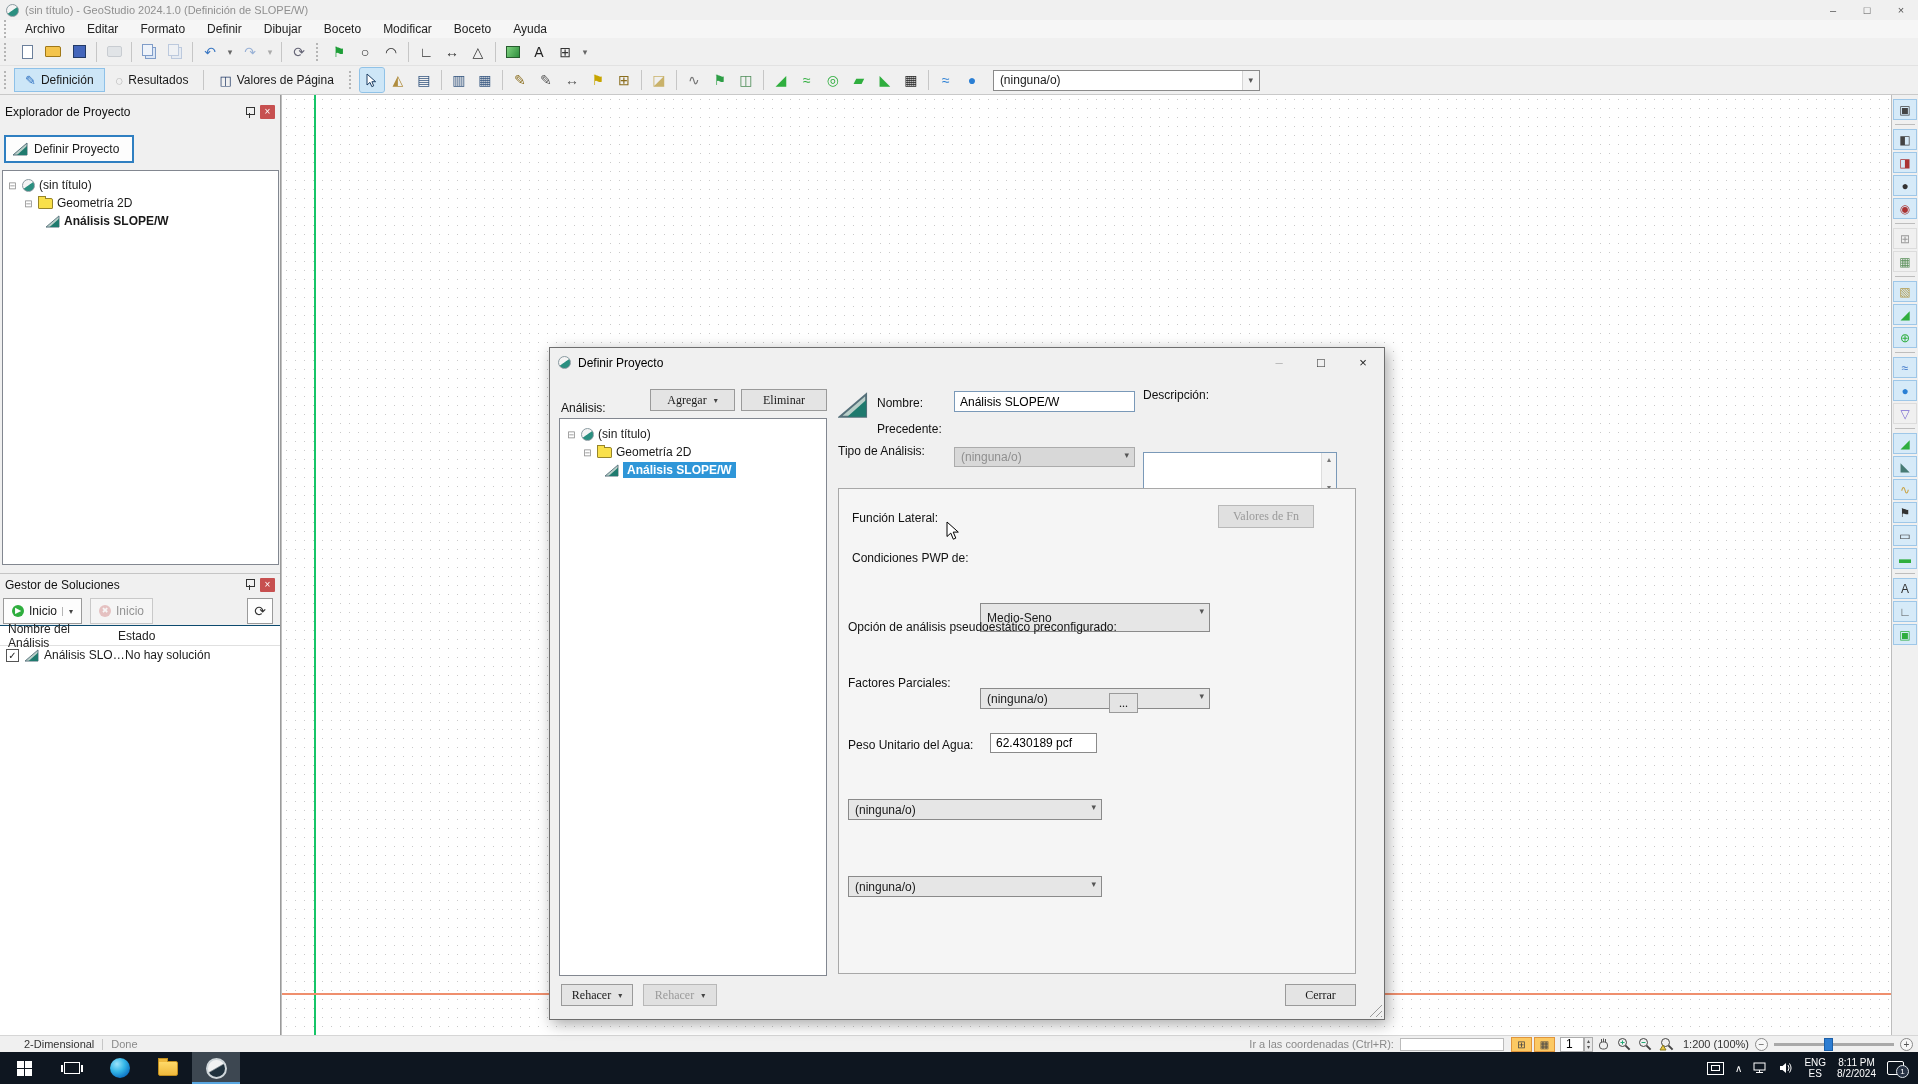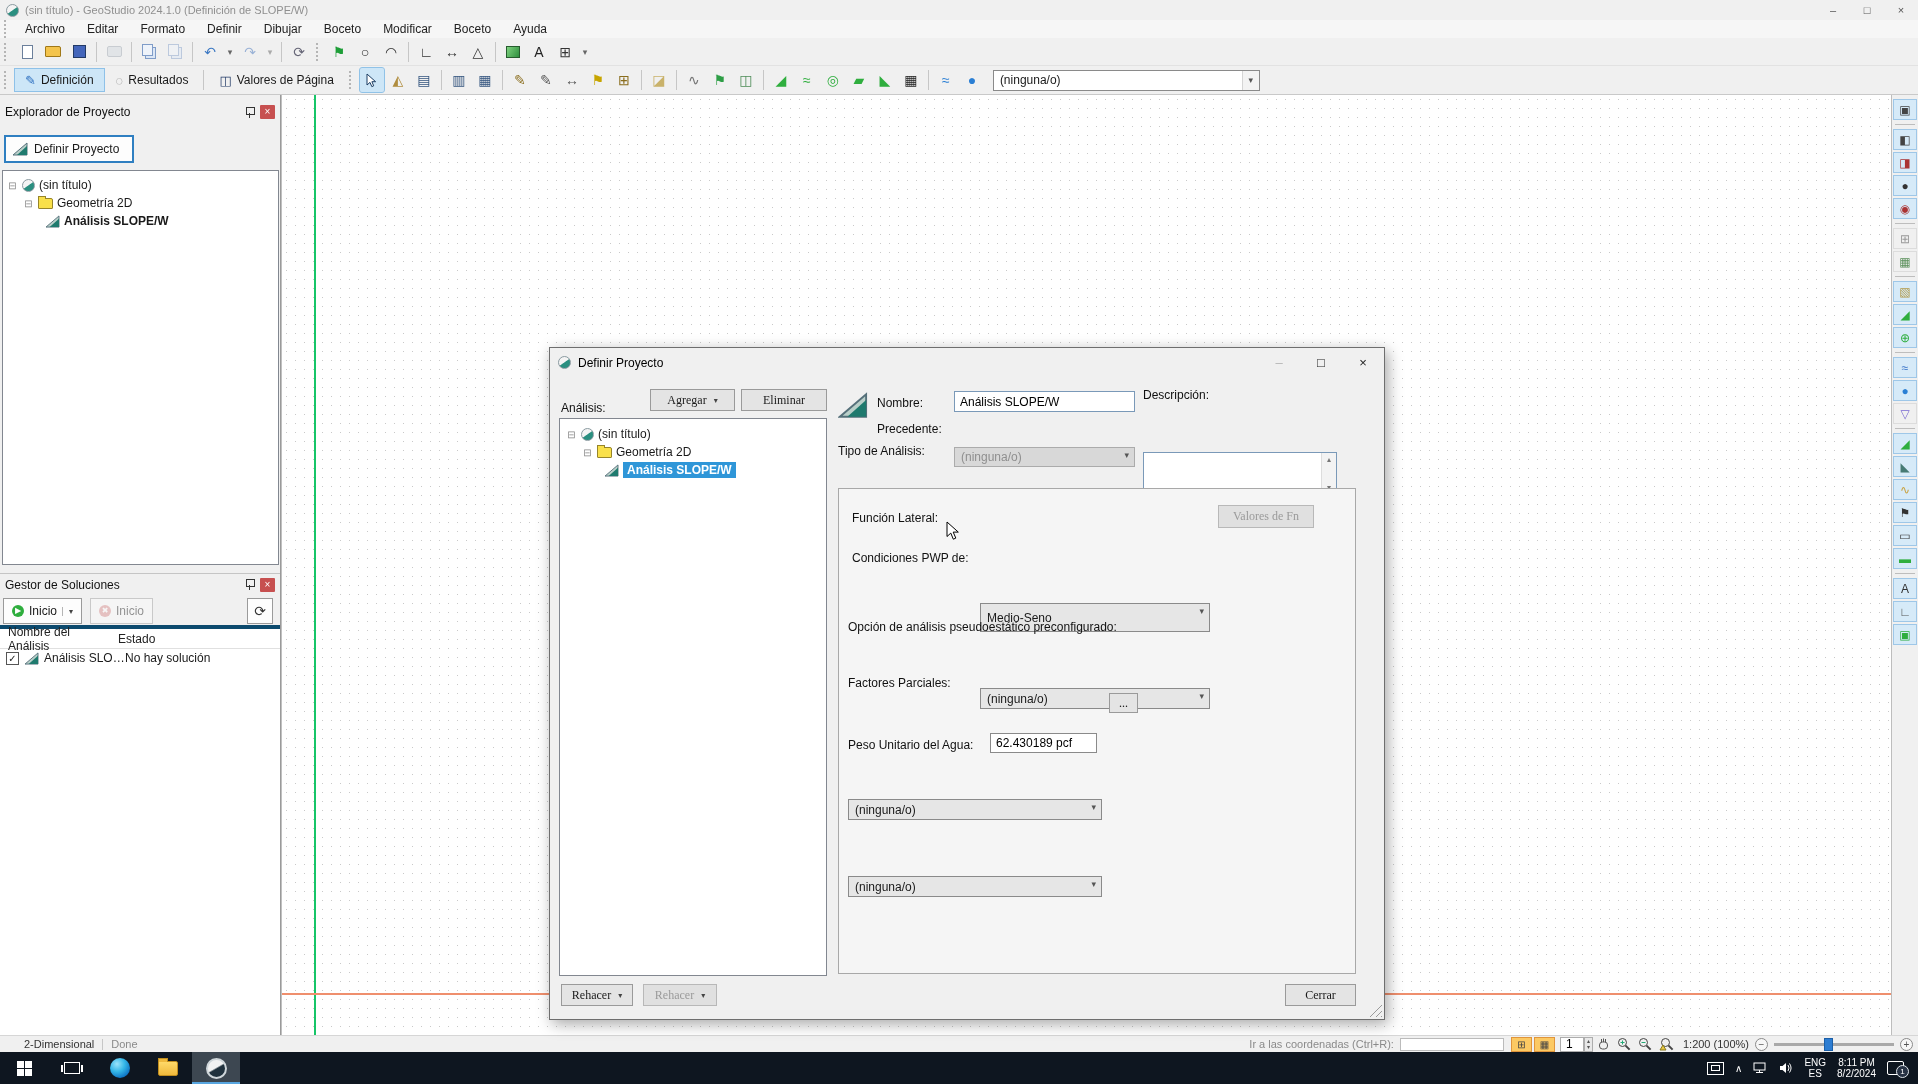--- a/index.html
+++ b/index.html
@@ -76,21 +76,21 @@
   .texp { color:#888; font-size:10px; width:11px; text-align:center; }
   .folder-icon { display:inline-block; width:15px; height:11px; background:#f9e04a; border:1px solid #97852a; border-radius:0 2px 1px 1px; position:relative; }
   .folder-icon::before { content:""; position:absolute; left:-1px; top:-3px; width:6px; height:2px; background:#f9e04a; border:1px solid #97852a; border-bottom:none; }
   .bold { font-weight:bold; }
 
   .solver-btn { height:26px; background:#fdfdfd; border:1px solid #9a9a9a; display:flex; align-items:center; gap:5px; padding:0 8px; font-size:12px; }
   .play-icon { width:12px; height:12px; border-radius:50%; background:#2fae3e; color:#fff; font-size:8px; line-height:12px; text-align:center; }
   .stop-icon { width:12px; height:12px; border-radius:50%; background:#d98a8a; color:#fff; font-size:8px; line-height:12px; text-align:center; }
   .refresh-btn { width:26px; height:26px; background:#fdfdfd; border:1px solid #9a9a9a; font-size:14px; color:#333;
                  display:flex; align-items:center; justify-content:center; }
-  .soltable { position:absolute; left:0; top:530px; right:0; bottom:0; background:#fff; border-top:4px solid #0c4a6e; }
+  .soltable { position:absolute; left:0; top:530px; right:0; bottom:0; background:#fff; border-top:1px solid #0c4a6e; }
   .solhead { display:flex; height:20px; align-items:center; border-bottom:1px solid #e0e0e0; color:#222; }
   .solhead span { padding-left:8px; }
   .checkbox { width:13px; height:13px; border:1px solid #555; background:#fff; font-size:10px; line-height:12px; text-align:center; color:#222; }
 
   
   .dialog { position:absolute; left:549px; top:347px; width:836px; height:673px; background:#f0f0f0;
             border:1px solid #6e6e6e; box-shadow:3px 4px 14px rgba(0,0,0,.35); z-index:10; }
   .dlg-title { height:29px; display:flex; align-items:center; gap:7px; padding-left:8px; font-size:12px; color:#000; }
   .dlg-ctl { margin-left:auto; display:flex; height:29px; }
   .dlg-ctl span { width:42px; text-align:center; line-height:29px; font-size:13px; color:#222; }

